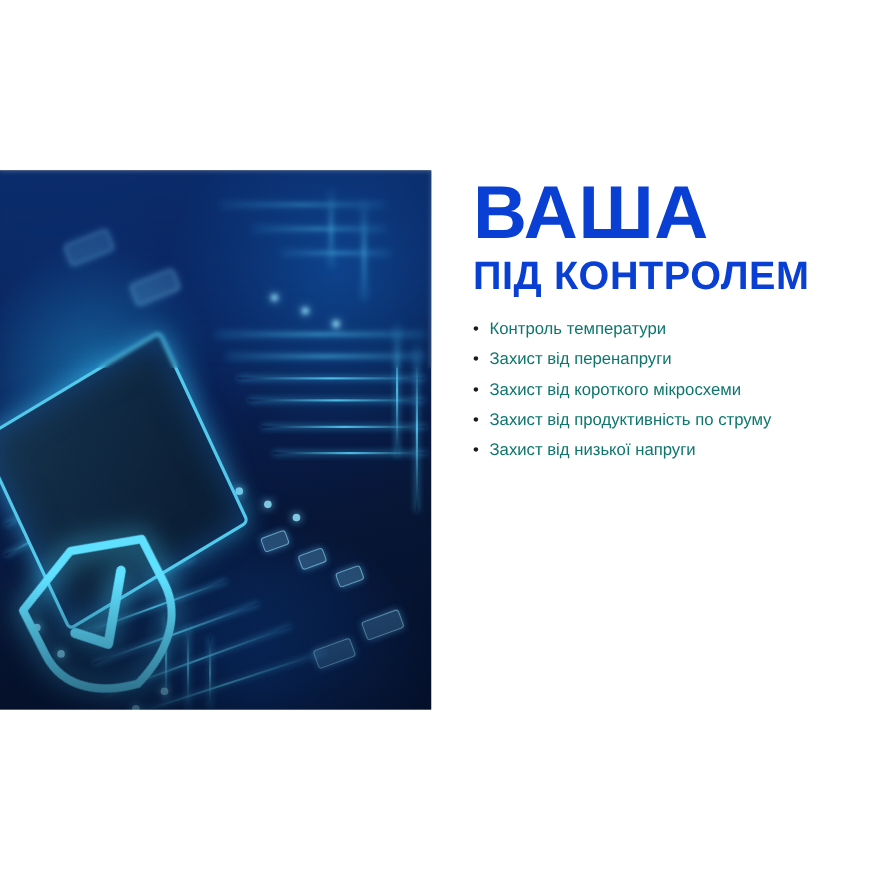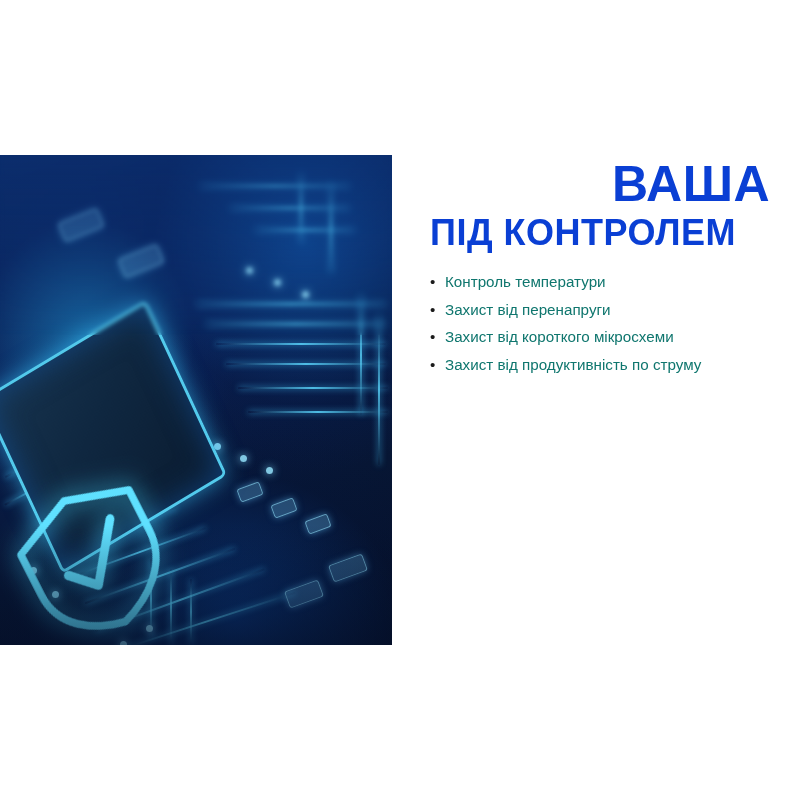--- a/index.html
+++ b/index.html
@@ -119,22 +119,21 @@
     width: 340px;
   }
   .headline {
     color: #0a3fd4;
     font-weight: 700;
     letter-spacing: 0.5px;
     line-height: 0.98;
   }
   .headline .l1 {
     display: block;
-    font-size: 50px;
-    text-align: right;
+    font-size: 68px;
   }
   .headline .l2 {
     display: block;
     font-size: 50px;
     margin-top: 4px;
   }
   .headline .l3 {
     display: block;
     font-size: 36px;
     margin-top: 6px;
@@ -238,16 +237,17 @@
       <span class="l1">ВАША</span>
       <span class="l3">ПІД КОНТРОЛЕМ</span>
     </div>
 
 
     <ul class="bullets">
       <li>Контроль температури</li>
       <li>Захист від перенапруги</li>
       <li>Захист від короткого мікросхеми</li>
       <li>Захист від продуктивність по струму</li>
+      <li>Захист від низької напруги</li>
     </ul>
   </div>
 
 </div>
 
 </body></html>

